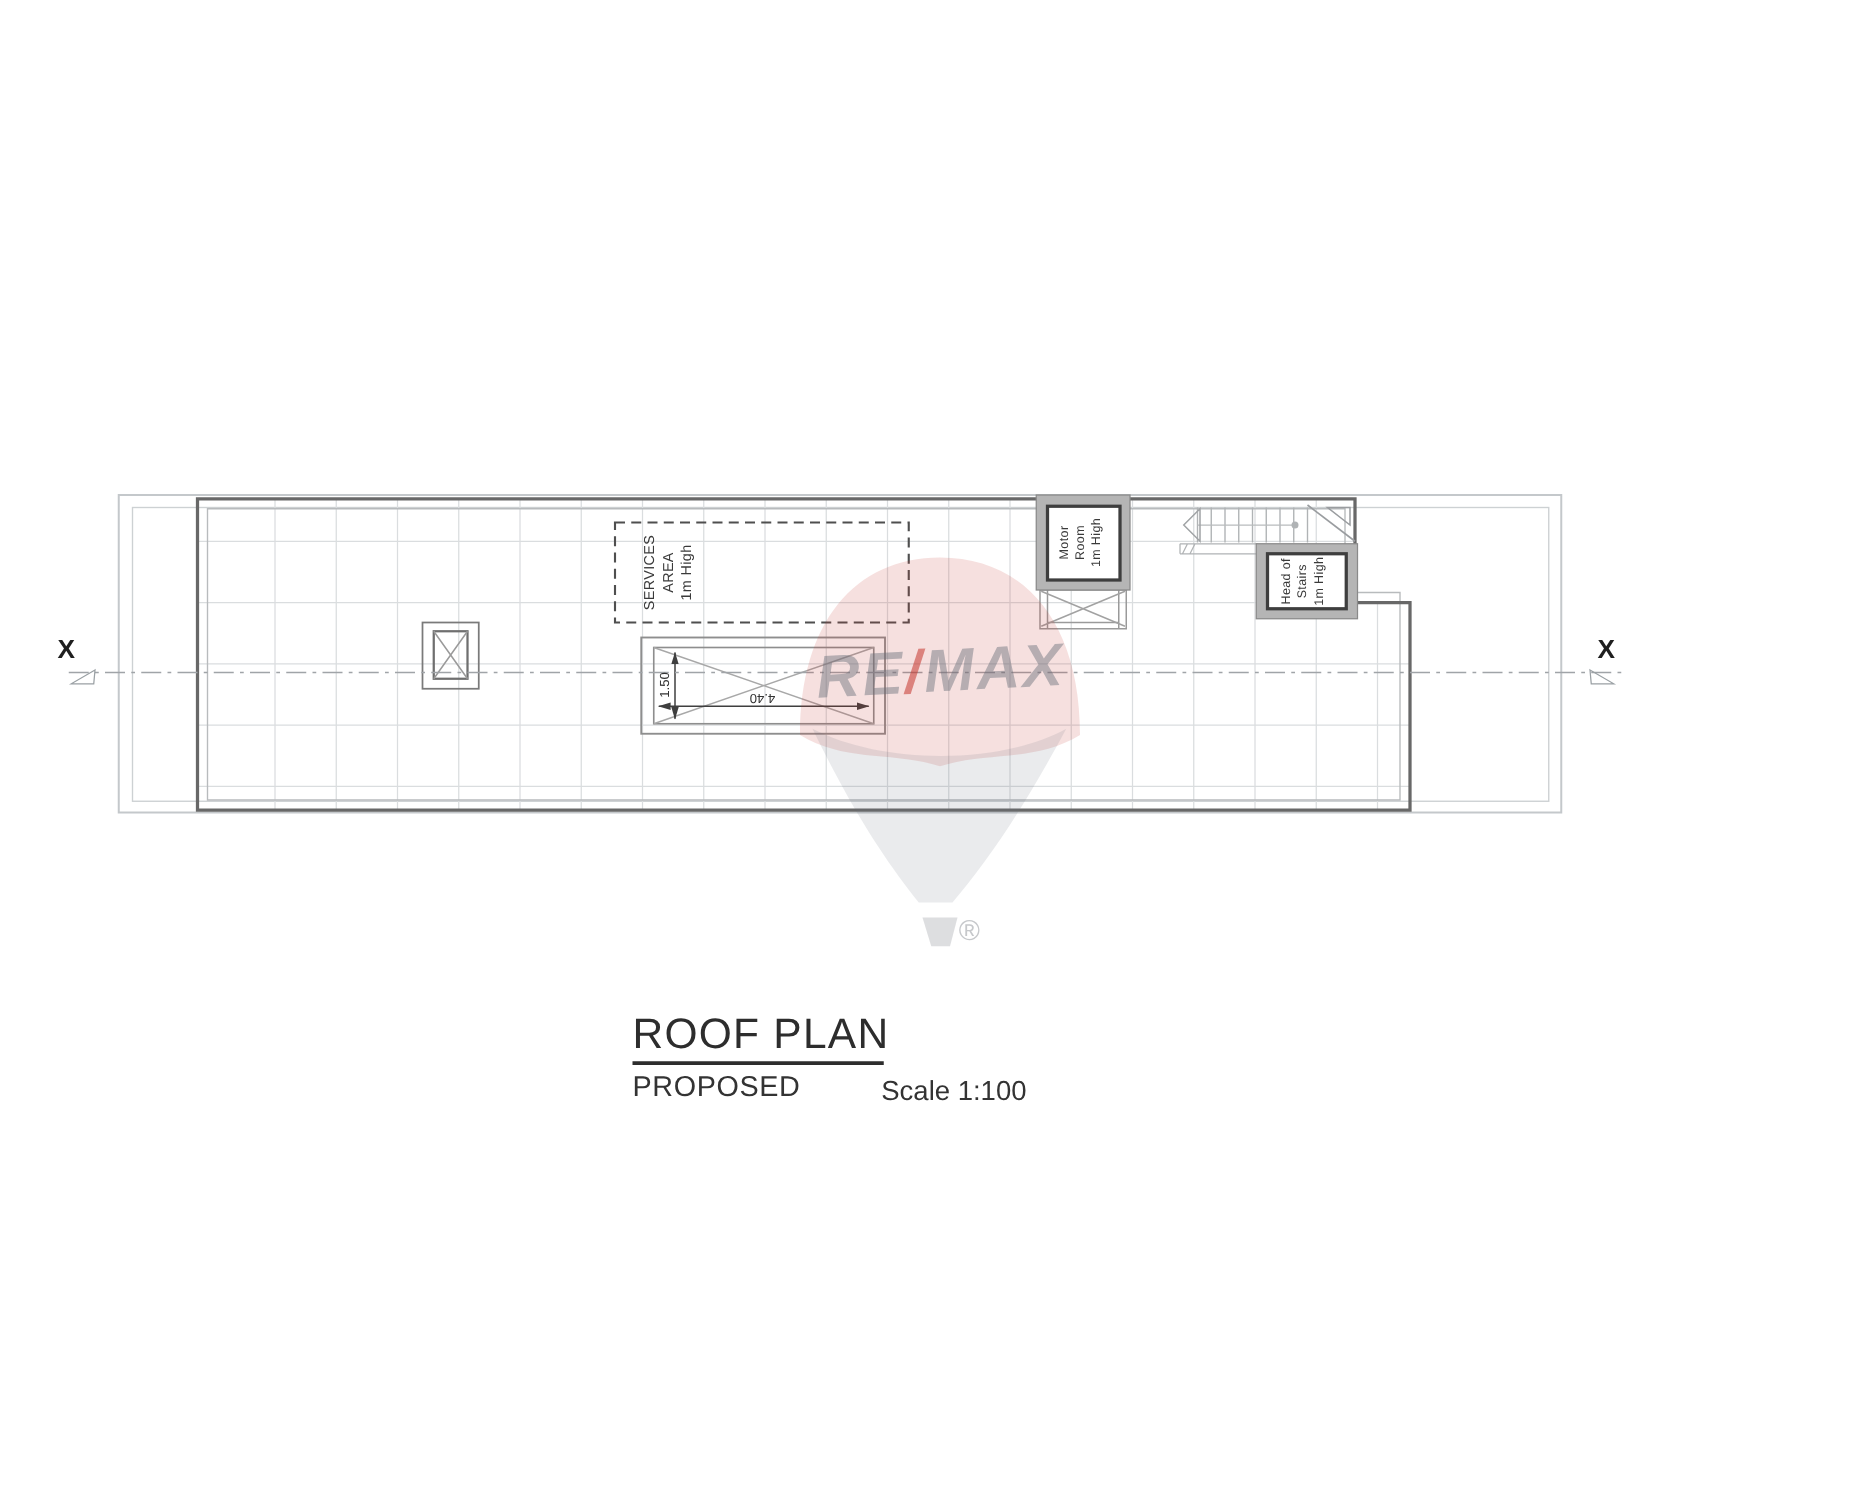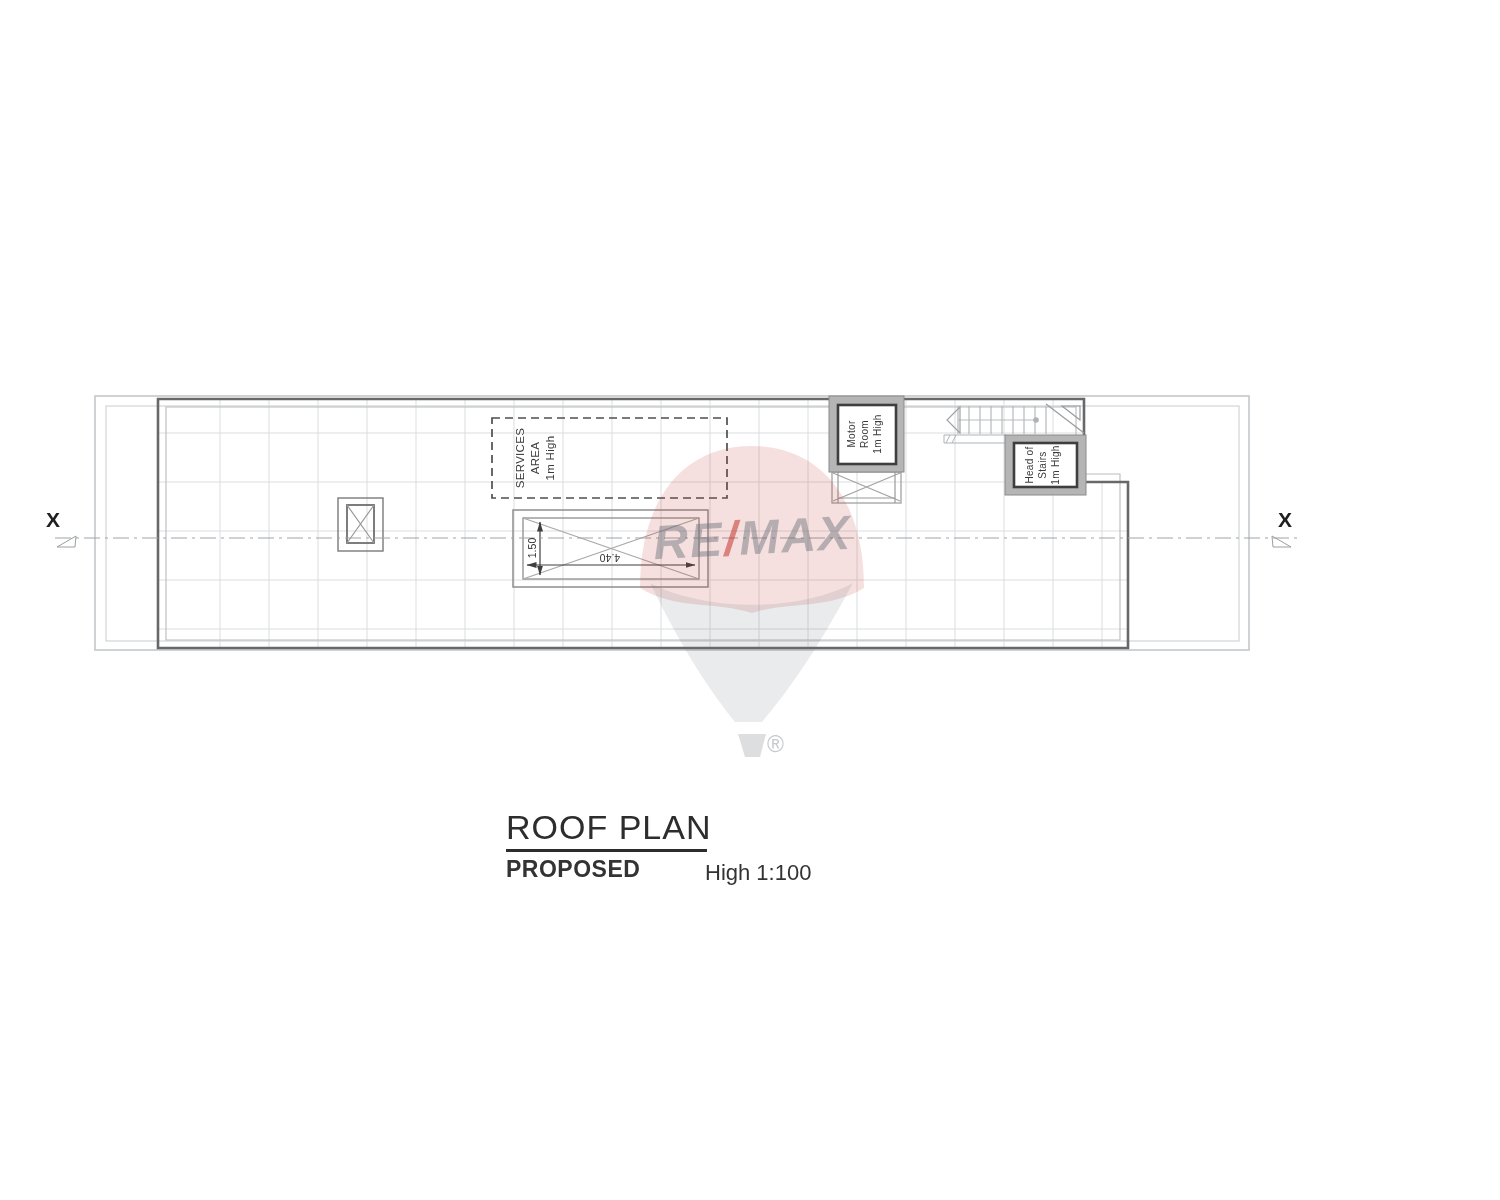--- a/index.html
+++ b/index.html
@@ -12,21 +12,21 @@
   .label-flip{position:absolute;transform:rotate(180deg);white-space:nowrap;text-align:center;color:#3a3a3a;}
   .section-x{position:absolute;font-weight:bold;font-size:21px;color:#1f1f1f;letter-spacing:0;}
   .svc{width:96px;height:50px;left:490px;top:433px;font-size:11.5px;}
   .motor{width:58px;height:44px;left:838px;top:412px;font-size:10px;}
   .head{width:58px;height:44px;left:1016px;top:443px;font-size:10px;}
   .dim-v{width:42px;height:14px;left:512px;top:541px;font-size:10.5px;transform:rotate(-90deg);
          text-align:center;color:#333;position:absolute;}
   .dim-h{width:60px;height:14px;left:580px;top:550px;font-size:10.5px;color:#333;}
   .title-main{left:506px;top:808px;font-size:34px;font-weight:normal;color:#2d2d2d;letter-spacing:1px;}
   .title-rule{left:506px;top:849px;width:201px;height:3px;background:#2d2d2d;}
-  .title-sub{left:506px;top:856px;font-size:23px;font-weight:bold;color:#333;letter-spacing:.5px;}
+  .title-sub{left:506px;top:856px;font-size:23px;font-weight:normal;color:#333;letter-spacing:.5px;}
   .title-scale{left:705px;top:860px;font-size:22px;color:#333;}
   .wm-text{left:645px;top:510px;width:215px;text-align:center;font-size:48px;font-weight:bold;
            font-style:italic;letter-spacing:2px;transform:rotate(-3deg);
            color:rgba(104,110,122,0.45);}
   .wm-text .slash{color:rgba(197,52,44,0.55);}
   .wm-reg{left:767px;top:731px;font-size:23px;color:rgba(128,132,140,0.45);}
 </style>
 </head>
 <body>
 
@@ -134,15 +134,15 @@
   <div class="label-flip dim-h">4.40</div>
 
   <div class="abs wm-text">
     <span>RE</span><span class="slash">/</span><span>MAX</span>
   </div>
   <div class="abs wm-reg">®</div>
 
   <div class="abs title-main">ROOF PLAN</div>
   <div class="abs title-rule"></div>
   <div class="abs title-sub">PROPOSED</div>
-  <div class="abs title-scale">High 1:100</div>
+  <div class="abs title-scale">Scale 1:100</div>
 
 </div>
 
 </body></html>

